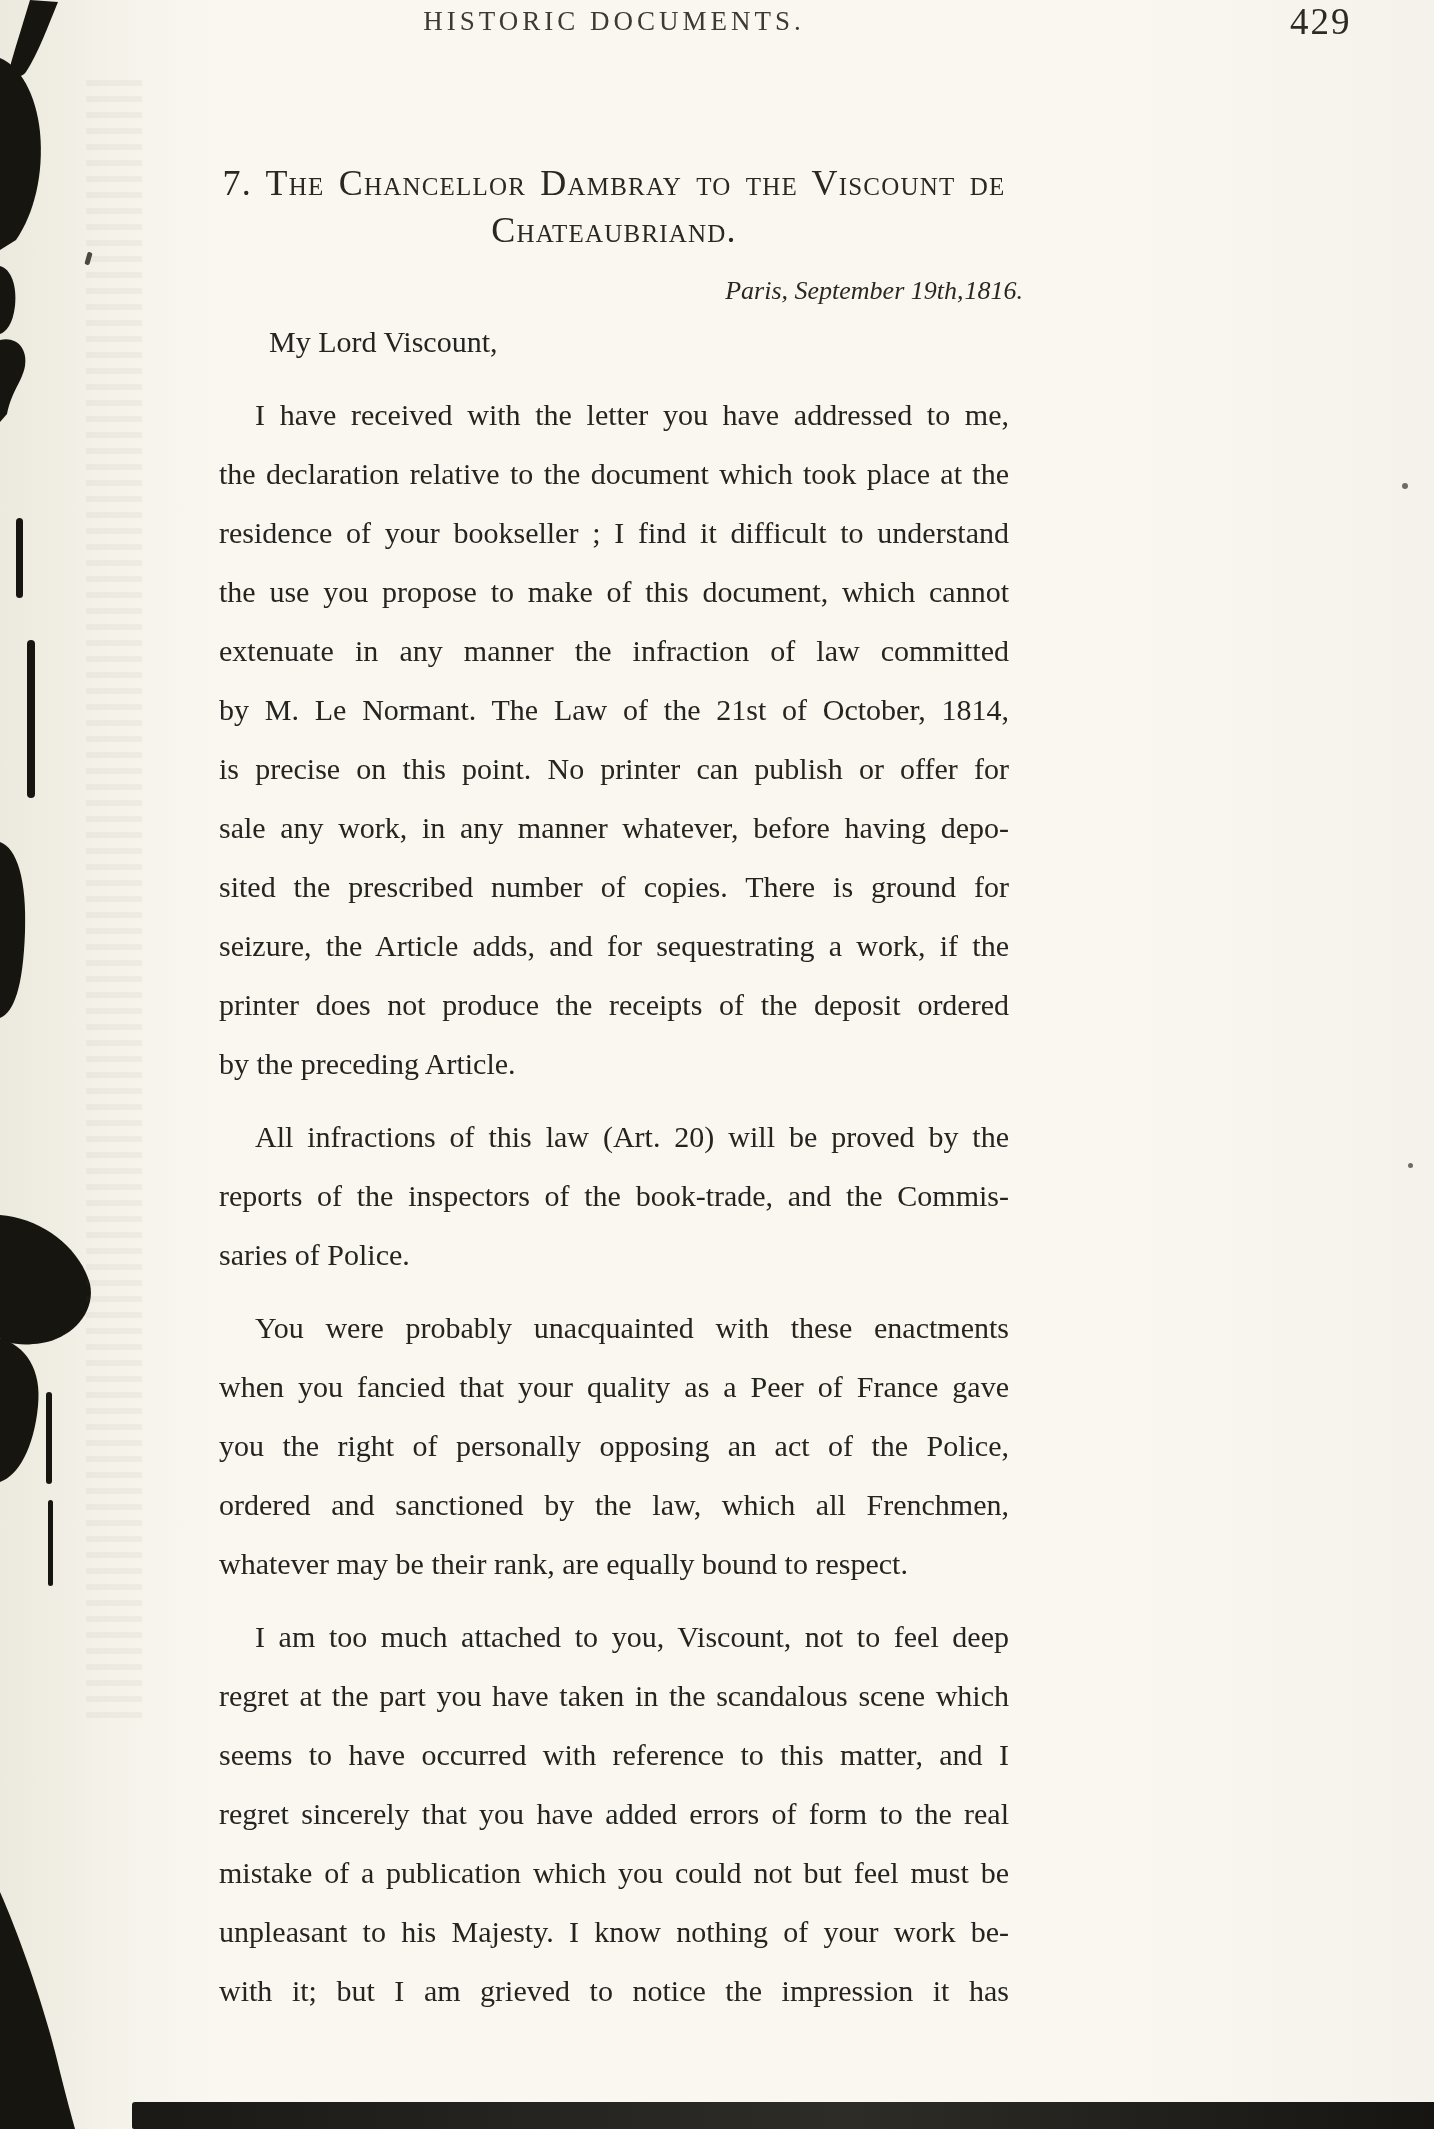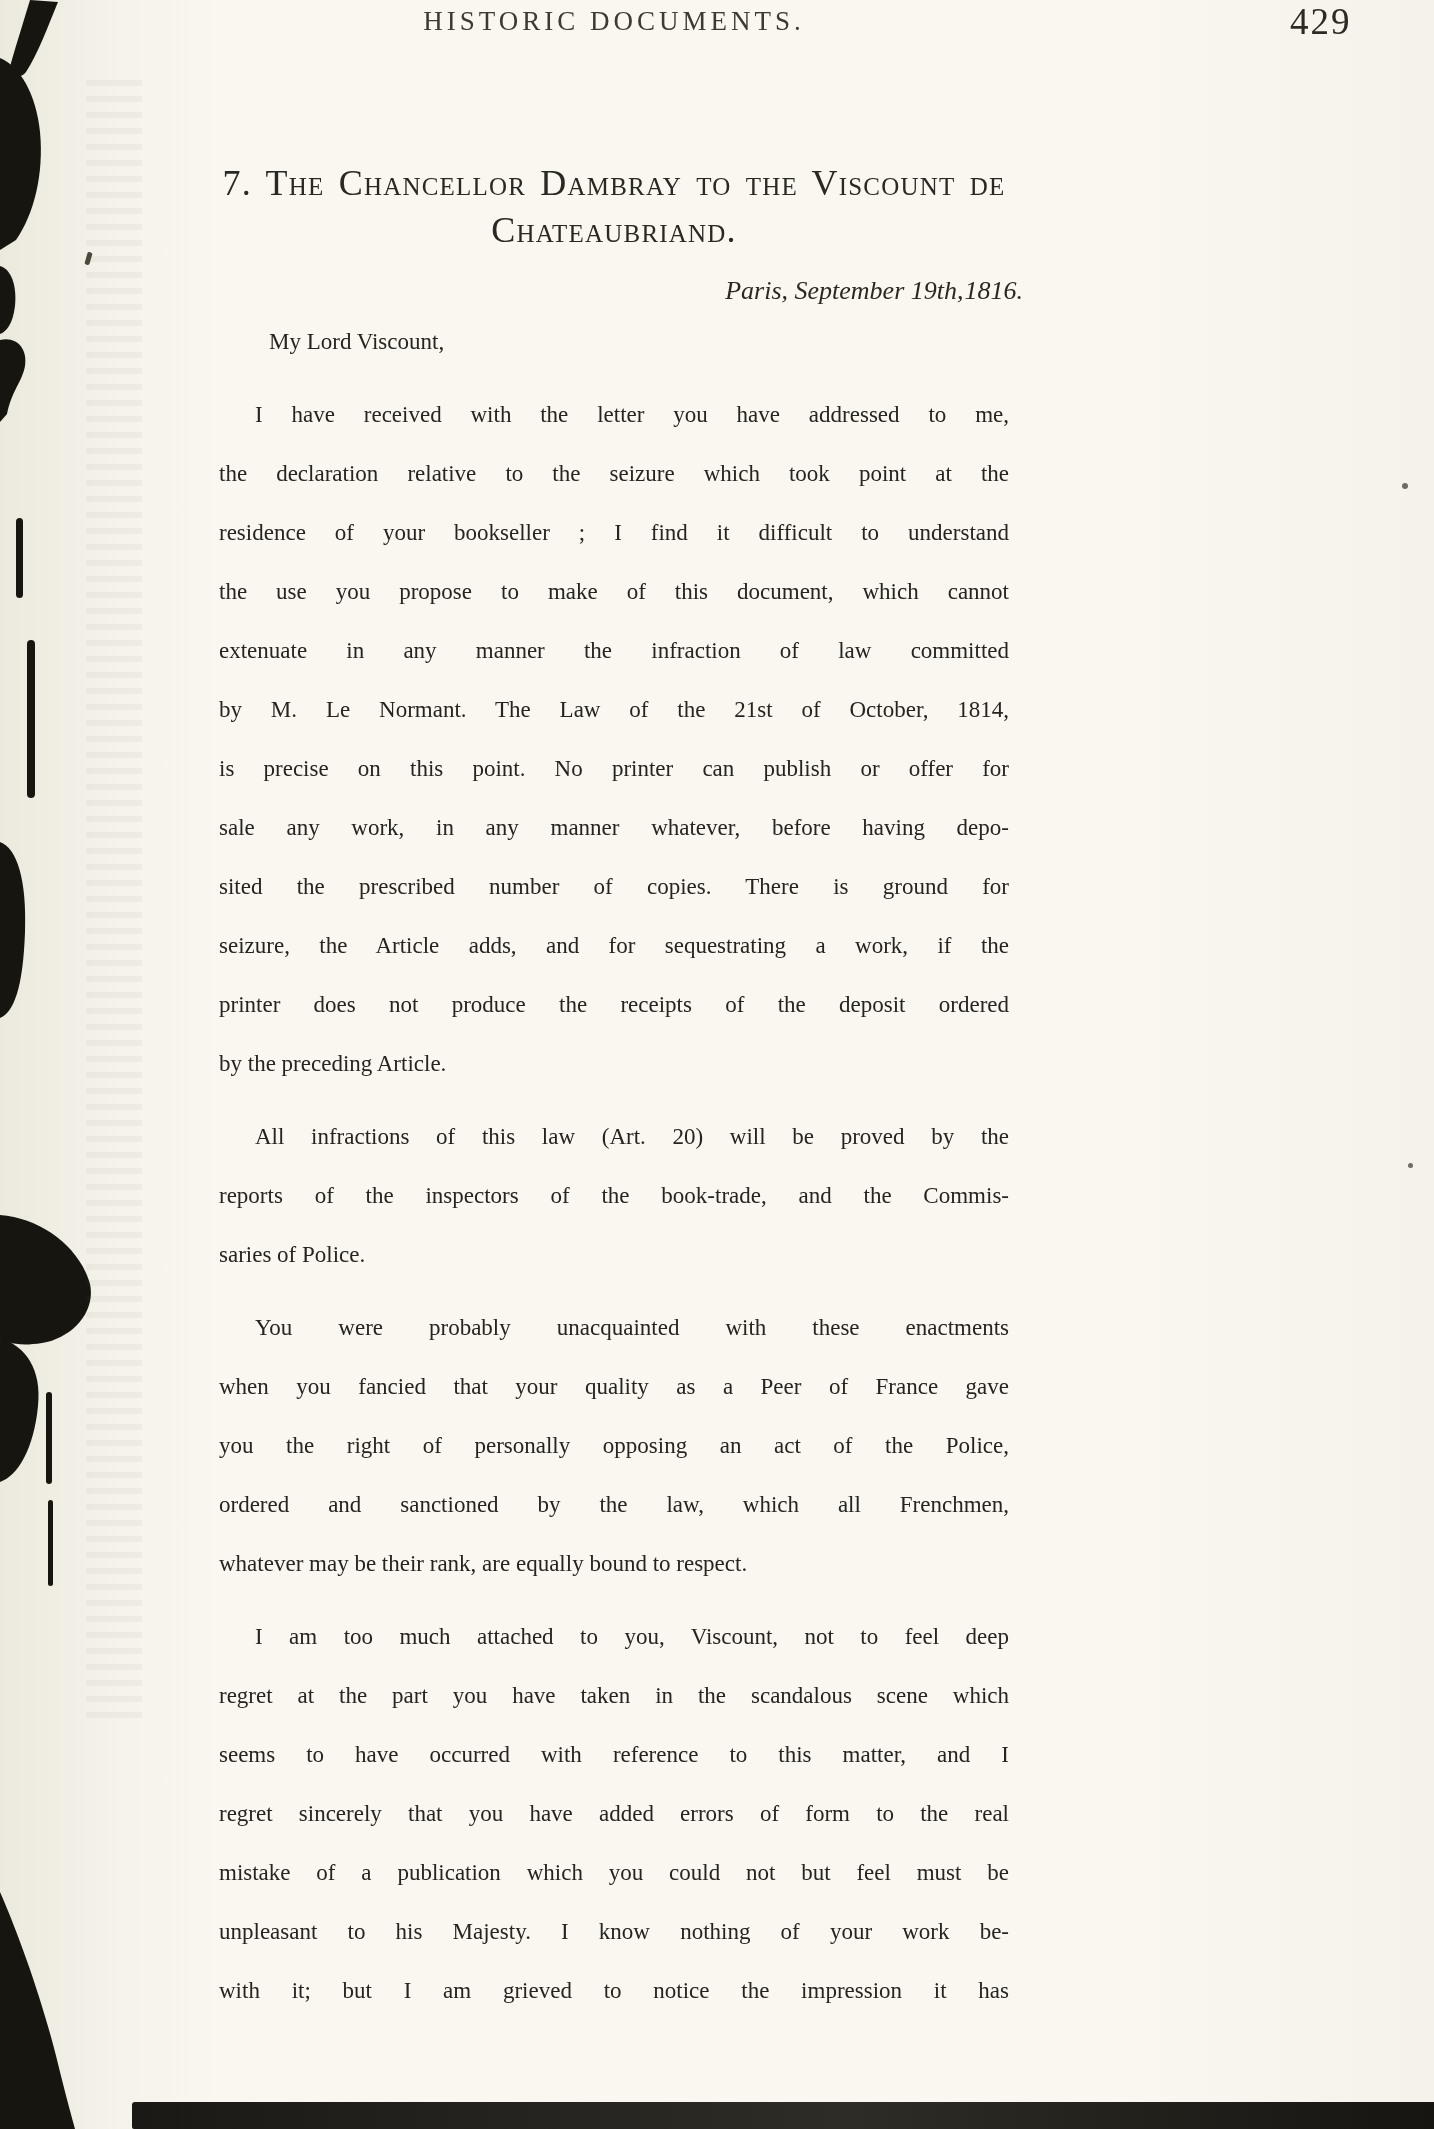--- a/index.html
+++ b/index.html
@@ -60,21 +60,21 @@
   }
   .dateline {
     position: absolute; top: 276px; left: 205px; width: 818px;
     text-align: right; font-size: 26px; color: #2a2822;
   }
   .dateline-place { font-style: italic; }
   .dateline-year { margin-left: 1px; font-style: italic; }
 
   .letter-body {
     position: absolute; top: 312px; left: 205px; width: 818px;
-    font-size: 23px; line-height: 59px;
+    font-size: 30px; line-height: 59px;
     color: var(--ink, #262420);
   }
   .salutation { padding-left: 64px; line-height: 59px; }
   .para { margin: 14px; }
   .line {
     text-align: justify;
     text-align-last: justify;
     line-height: 59px;
     white-space: normal;
   }
@@ -120,21 +120,21 @@
 
   <div class="dateline">
     <span class="dateline-place">Paris, September 19th,</span><span class="dateline-year">1816.</span>
   </div>
 
   <div class="letter-body">
     <div class="salutation">My Lord Viscount,</div>
 
   <div class="para">
         <div class="line first">I have received with the letter you have addressed to me,</div>
-        <div class="line">the declaration relative to the seizure which took point at the</div>
+        <div class="line">the declaration relative to the document which took place at the</div>
         <div class="line">residence of your bookseller ; I find it difficult to understand</div>
         <div class="line">the use you propose to make of this document, which cannot</div>
         <div class="line">extenuate in any manner the infraction of law committed</div>
         <div class="line">by M. Le Normant. The Law of the 21st of October, 1814,</div>
         <div class="line">is precise on this point. No printer can publish or offer for</div>
         <div class="line">sale any work, in any manner whatever, before having depo-</div>
         <div class="line">sited the prescribed number of copies. There is ground for</div>
         <div class="line">seizure, the Article adds, and for sequestrating a work, if the</div>
         <div class="line">printer does not produce the receipts of the deposit ordered</div>
         <div class="line flush">by the preceding Article.</div>

